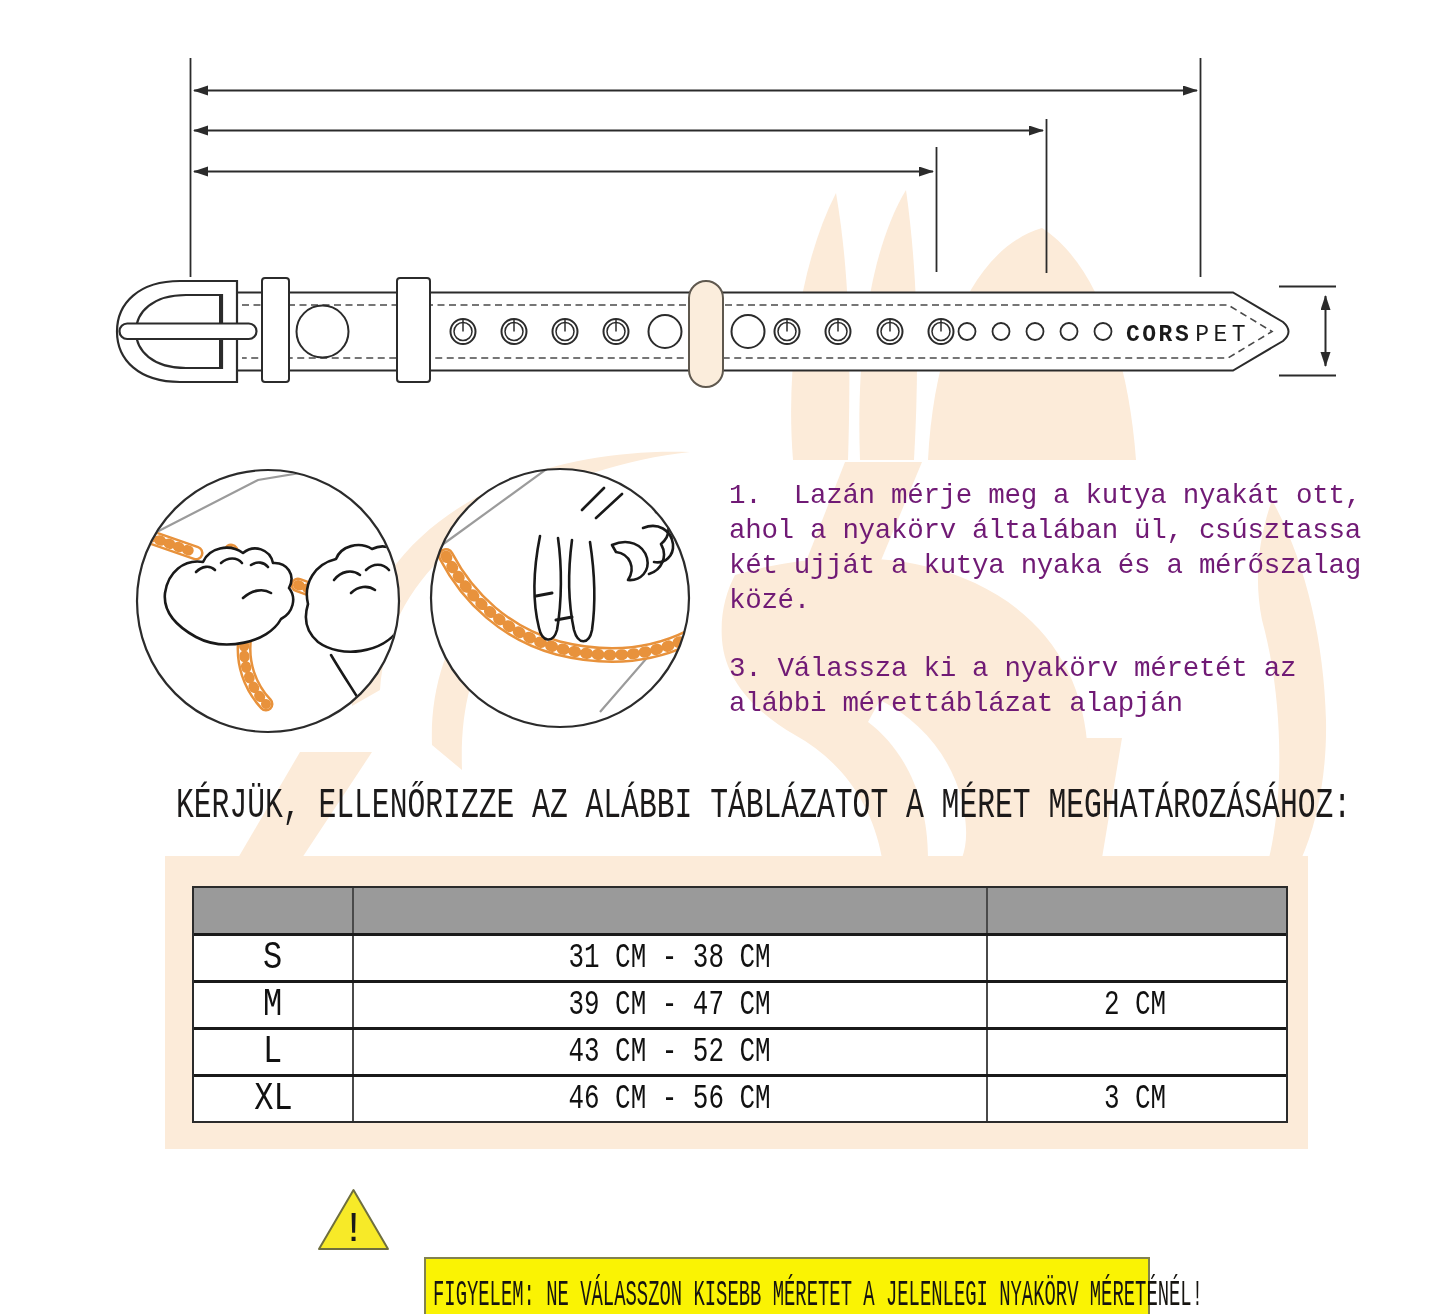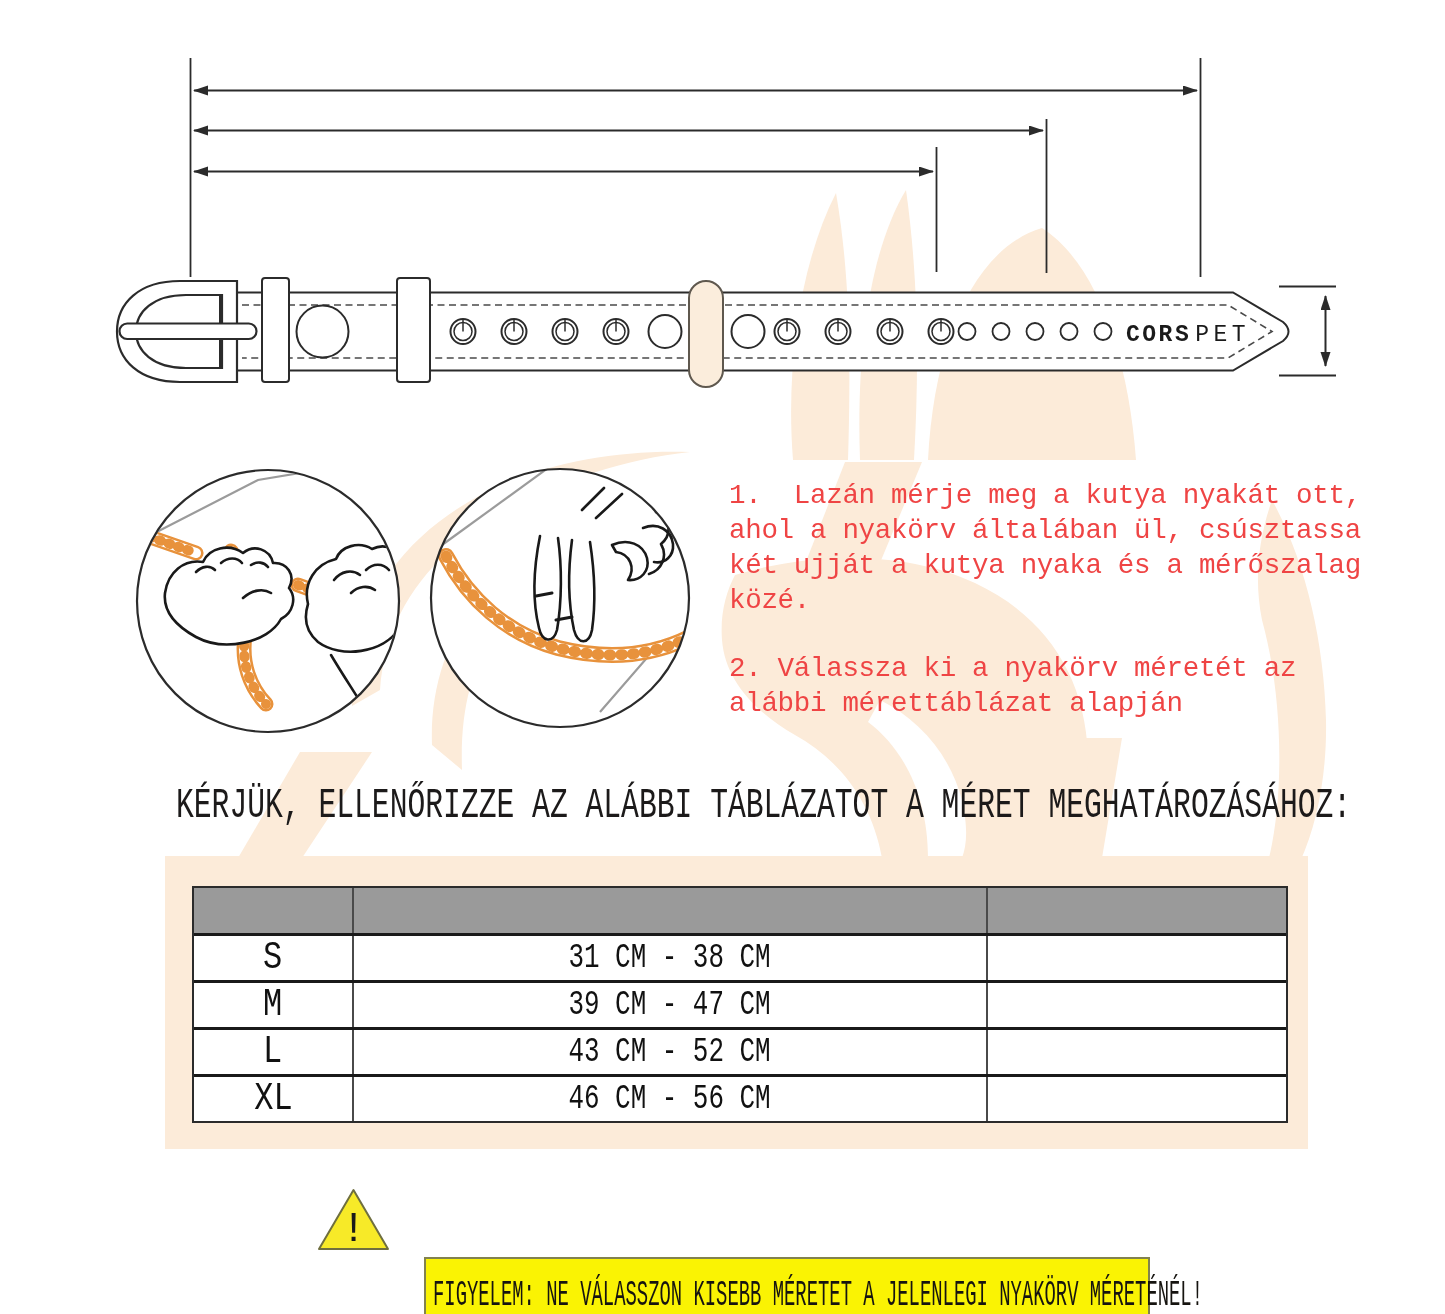--- a/index.html
+++ b/index.html
@@ -1,21 +1,21 @@
 <!DOCTYPE html>
 <html><head>
 <meta charset="utf-8">
 <style>
   html,body{margin:0;padding:0;background:#ffffff;}
   #stage{position:relative;width:1445px;height:1314px;background:#ffffff;overflow:hidden;
          font-family:Liberation Mono, monospace;color:#231f20;}
   svg{position:absolute;left:0;top:0;}
   .peach{fill:#fcebd9;}
   .instructions{position:absolute;left:729px;top:478px;width:655px;
-                font-size:27.5px;line-height:35px;letter-spacing:-0.3px;color:#ef4444;}
+                font-size:27.5px;line-height:35px;letter-spacing:-0.3px;color:#701a75;}
   .instructions p{margin:0;white-space:pre-wrap;}
   .instructions p+p{margin-top:33px;}
   .table-heading{position:absolute;left:176px;top:781px;white-space:nowrap;
                  font-size:43px;font-weight:400;color:#1c1a1a;
                  transform:scaleX(0.69);transform-origin:left top;}
   .size-table{position:absolute;left:192px;top:886px;width:1092px;background:#ffffff;
               border:2px solid #2b2b2b;box-sizing:content-box;}
   .t-row{display:grid;grid-template-columns:160px 634px 294px;}
   .t-row + .t-row{border-top:3px solid #191919;}
   .t-head{height:45px;background:#9a9a9a;}
@@ -235,21 +235,21 @@
     </g>
 
     <g>
       <polygon points="353.5,1190 388,1249 319,1249" fill="#f7ea28" stroke="#6f6f3f" stroke-width="2" stroke-linejoin="round"></polygon>
       <text x="353.5" y="1241" text-anchor="middle" font-size="42" font-weight="500" fill="#1a1a1a">!</text>
     </g>
   </svg>
 
   <div class="instructions">
     <p>1.  Lazán mérje meg a kutya nyakát ott, ahol a nyakörv általában ül, csúsztassa két ujját a kutya nyaka és a mérőszalag közé.</p>
-    <p>2. Válassza ki a nyakörv méretét az alábbi mérettáblázat alapján</p>
+    <p>3. Válassza ki a nyakörv méretét az alábbi mérettáblázat alapján</p>
   </div>
 
   <div class="table-heading">KÉRJÜK, ELLENŐRIZZE AZ ALÁBBI TÁBLÁZATOT A MÉRET MEGHATÁROZÁSÁHOZ:</div>
 
   <div class="size-table">
     <div class="t-row t-head">
       <div class="t-cell b">
           <span></span>
         </div>
       <div class="t-cell b">
@@ -267,36 +267,42 @@
           <span>31 CM - 38 CM</span>
         </div>
     </div>
     <div class="t-row t-data">
       <div class="t-cell b size">
           <span>M</span>
         </div>
       <div class="t-cell b">
           <span>39 CM - 47 CM</span>
         </div>
+      <div class="t-cell">
+          <span>2 CM</span>
+        </div>
     </div>
     <div class="t-row t-data">
       <div class="t-cell b size">
           <span>L</span>
         </div>
       <div class="t-cell b">
           <span>43 CM - 52 CM</span>
         </div>
     </div>
     <div class="t-row t-data">
       <div class="t-cell b size">
           <span>XL</span>
         </div>
       <div class="t-cell b">
           <span>46 CM - 56 CM</span>
         </div>
+      <div class="t-cell">
+          <span>3 CM</span>
+        </div>
     </div>
   </div>
 
   <div class="warn-banner">
     <span>FIGYELEM: NE VÁLASSZON KISEBB MÉRETET A JELENLEGI NYAKÖRV MÉRETÉNÉL!</span>
   </div>
 
 </div>
 
 </body></html>

